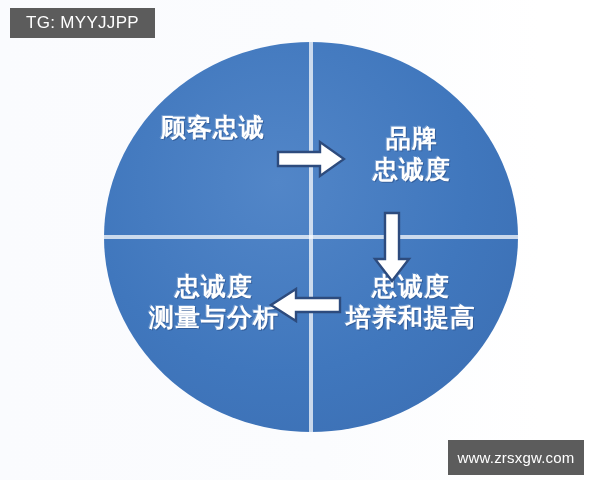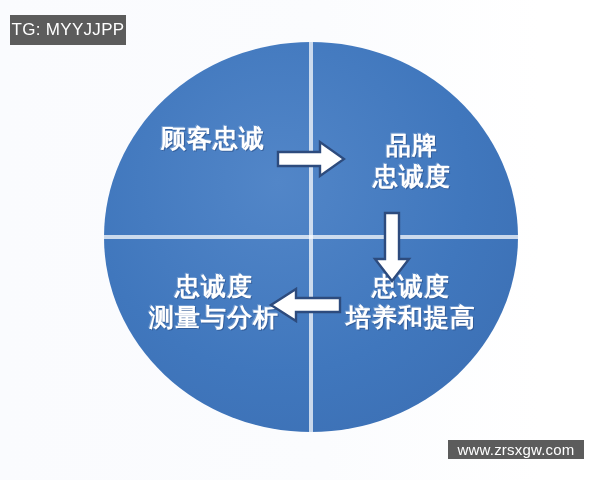--- a/index.html
+++ b/index.html
@@ -69,22 +69,22 @@
     color: #ffffff;
     font-weight: bold;
     font-size: 25px;
     line-height: 1.25;
     text-align: center;
     letter-spacing: 1px;
     text-shadow: 1px 1px 0 rgba(30,60,110,0.45), -1px -1px 0 rgba(255,255,255,0.25);
     white-space: nowrap;
   }
   .quad .line { display: block; }
-  .quad-tl { left: 128px;  top: 123px; width: 170px; }
-  .quad-tr { left: 336px;  top: 123px; width: 152px; margin-top: 7px; }
+  .quad-tl { left: 128px;  top: 112px; width: 170px; }
+  .quad-tr { left: 336px;  top: 123px; width: 152px; }
   .quad-bl { left: 124px;  top: 271px; width: 180px; }
   .quad-br { left: 318px;  top: 271px; width: 186px; }
   
   .arrow {
     position: absolute;
   }
   .arrow-right { left: 276px; top: 139px; width: 70px; height: 40px; }
   .arrow-down  { left: 372px; top: 211px; width: 40px; height: 72px; }
   .arrow-left  { left: 268px; top: 287px; width: 74px; height: 36px; }
   
@@ -92,31 +92,31 @@
     position: absolute;
     background: #5c5c5c;
     color: #ffffff;
     display: flex;
     align-items: center;
     justify-content: center;
     font-weight: normal;
   }
   .badge-tg {
     left: 10px;
-    top: 15px;
-    width: 116px;
+    top: 8px;
+    width: 145px;
     height: 30px;
     font-size: 17px;
     letter-spacing: 0.3px;
   }
   .badge-watermark {
     left: 448px;
     top: 440px;
     width: 136px;
-    height: 19px;
+    height: 35px;
     font-size: 15px;
     letter-spacing: 0.2px;
   }
 </style>
 </head>
 <body>
 
 <div id="canvas">
 
   <div class="bg-tint"></div>

